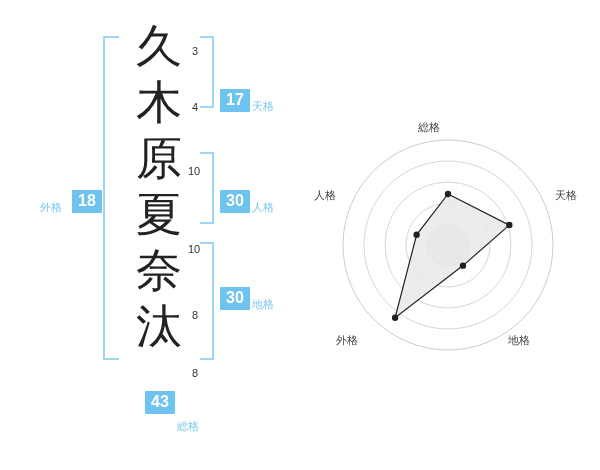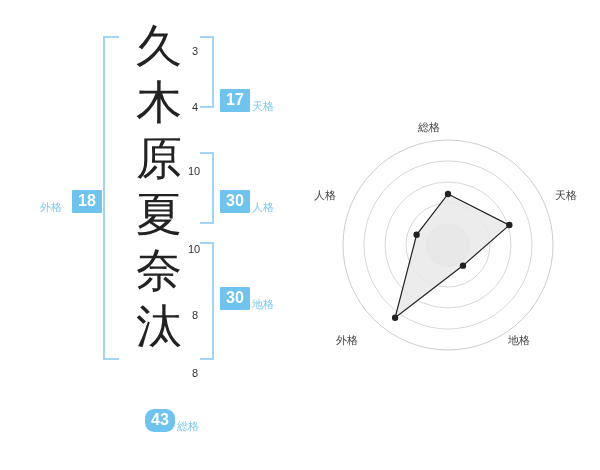--- a/index.html
+++ b/index.html
@@ -134,21 +134,21 @@
 
     <span class="chip" style="left:220px; top:89px;">17</span>
     <span class="chip-label" style="left:252px; top:99px;">天格</span>
 
     <span class="chip" style="left:220px; top:190px;">30</span>
     <span class="chip-label" style="left:252px; top:200px;">人格</span>
 
     <span class="chip" style="left:220px; top:287px;">30</span>
     <span class="chip-label" style="left:252px; top:297px;">地格</span>
 
-    <span class="chip" style="left:145px; top:409px;border-radius:9px;">43</span>
+    <span class="chip" style="left:145px; top:391px;">43</span>
     <span class="chip-label" style="left:177px; top:419px;">総格</span>
   </div>
 
   <div class="radar-panel">
     <svg id="radar-svg" width="300" height="470" viewBox="0 0 300 470">
         <circle cx="148" cy="245" r="105" fill="none" stroke="#cccccc" stroke-width="1"></circle>
         <circle cx="148" cy="245" r="84" fill="none" stroke="#cccccc" stroke-width="0.8"></circle>
         <circle cx="148" cy="245" r="63" fill="none" stroke="#cccccc" stroke-width="0.8"></circle>
         <circle cx="148" cy="245" r="42" fill="none" stroke="#cccccc" stroke-width="0.8"></circle>
         <circle cx="148" cy="245" r="21" fill="none" stroke="#cccccc" stroke-width="0.8"></circle>

